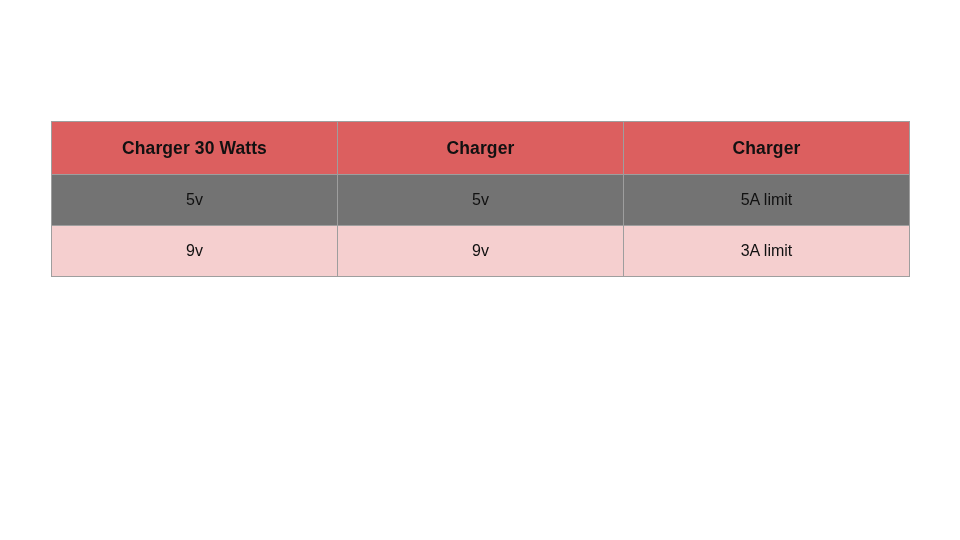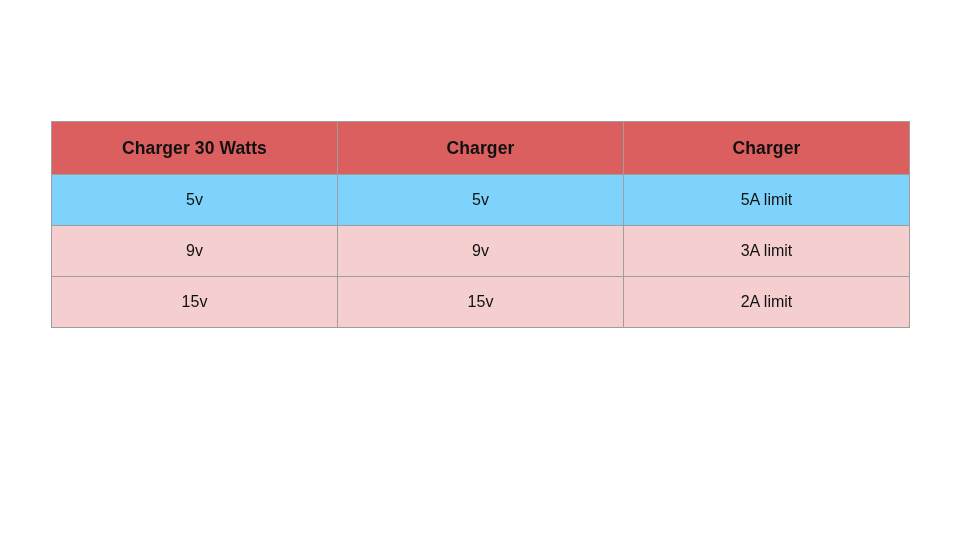--- a/index.html
+++ b/index.html
@@ -41,21 +41,21 @@
 
   #spec-table thead th {
     background: #dc5f5f;
     font-size: 17.5px;
     font-weight: bold;
     letter-spacing: 0.1px;
     height: 53px;
   }
 
   #spec-table tbody tr.row-odd td {
-    background: #7dd3fc;
+    background: #737373;
   }
   #spec-table tbody tr.row-even td {
     background: #f5cfcf;
   }
 
   #spec-table tbody td {
     font-size: 16px;
     font-weight: normal;
   }
 </style>
@@ -79,19 +79,14 @@
     <tr class="row-odd">
       <td>5v</td>
       <td>5v</td>
       <td>5A limit</td>
     </tr>
     <tr class="row-even">
       <td>9v</td>
       <td>9v</td>
       <td>3A limit</td>
     </tr>
-    <tr class="row-even">
-      <td>15v</td>
-      <td>15v</td>
-      <td>2A limit</td>
-    </tr>
   </tbody>
 </table>
 
 </body></html>

